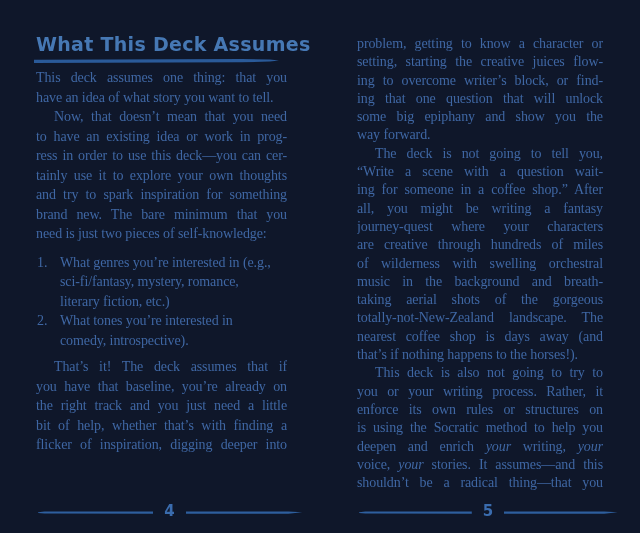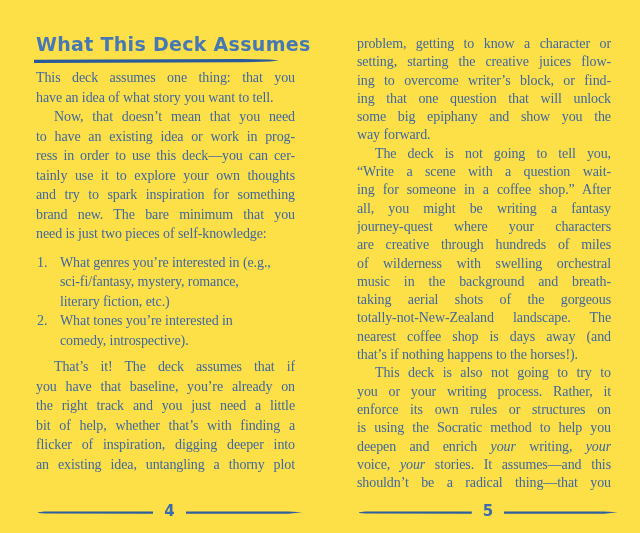--- a/index.html
+++ b/index.html
@@ -1,32 +1,32 @@
 <!DOCTYPE html>
 <html><head>
 <meta charset="utf-8">
 <style>
   html,body { margin:0; padding:0; background:#f1cfdd; }
   .spread {
     position:relative; width:640px; height:533px;
-    background:#fde047; overflow:hidden;
+    background:#0f172a; overflow:hidden;
     font-family:"Liberation Serif", serif; color:#3f67a4;
   }
   .page { position:absolute; top:0; bottom:0; }
   .page-left  { left:36px;  width:267px; }
   .page-right { left:357px; width:262px; }
 
   .title {
     position:absolute; top:33px; left:0; right:0; text-align:center;
     font-family:"DejaVu Sans", sans-serif; font-weight:bold;
     font-size:19px; letter-spacing:0.3px; color:#4678b4; white-space:nowrap;
   }
   .title-underline { position:absolute; top:58px; left:-2px; width:246px; height:6px; }
 
-  .bodycol { position:absolute; left:0; right:8px; }
+  .bodycol { position:absolute; left:0; right:16px; }
   .page-left  .bodycol { top:68px; --lh:19.5px; }
   .page-right .bodycol { top:35px; --lh:18.3px; }
 
   .line {
     font-size:14px; line-height:var(--lh); height:var(--lh);
     overflow:hidden; letter-spacing:-0.1px; white-space:nowrap;
   }
   .line.j { text-align:justify; text-align-last:justify; text-justify:inter-word; white-space:normal; }
   .line.ind { padding-left:18px; }
   .line i { font-style:italic; }
@@ -81,21 +81,20 @@
             <span class="num">2.</span>
             <span>What tones you’re interested in</span>
           </div>
           <div class="line li-cont">comedy, introspective).</div>
         </div>
         <div class="line j ind sp">That’s it! The deck assumes that if</div>
         <div class="line j">you have that baseline, you’re already on</div>
         <div class="line j">the right track and you just need a little</div>
         <div class="line j">bit of help, whether that’s with finding a</div>
         <div class="line j">flicker of inspiration, digging deeper into</div>
-        <div class="line j">an existing idea, untangling a thorny plot</div>
       </div>
 
     <div class="footer">
       <svg class="rule" viewBox="0 0 110 5" preserveAspectRatio="none">
         <path d="M2 2.2 L8 1.6 L110 1.4 L110 3.8 L8 3.6 L2 3.0 Z"></path>
       </svg>
       <span class="pagenum">4</span>
       <svg class="rule" viewBox="0 0 110 5" preserveAspectRatio="none">
         <path d="M0 1.4 L96 1.4 L109 2.3 L96 3.7 L0 3.8 Z"></path>
       </svg>

